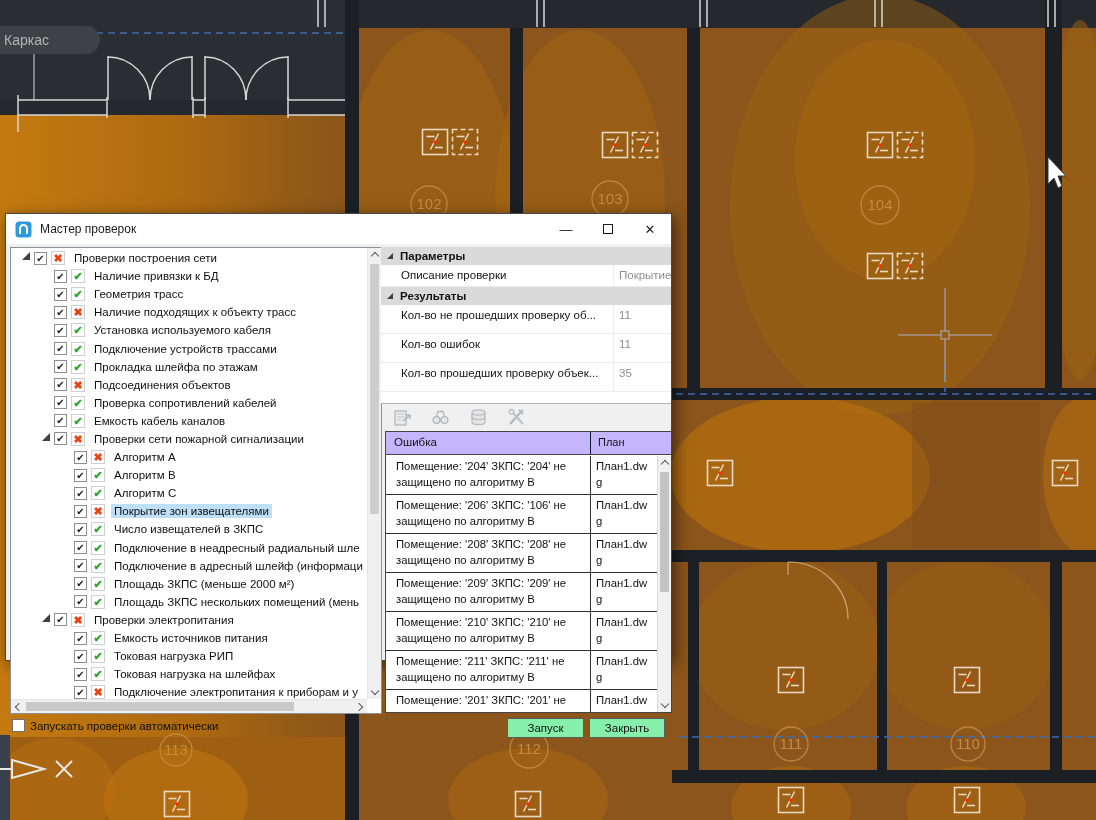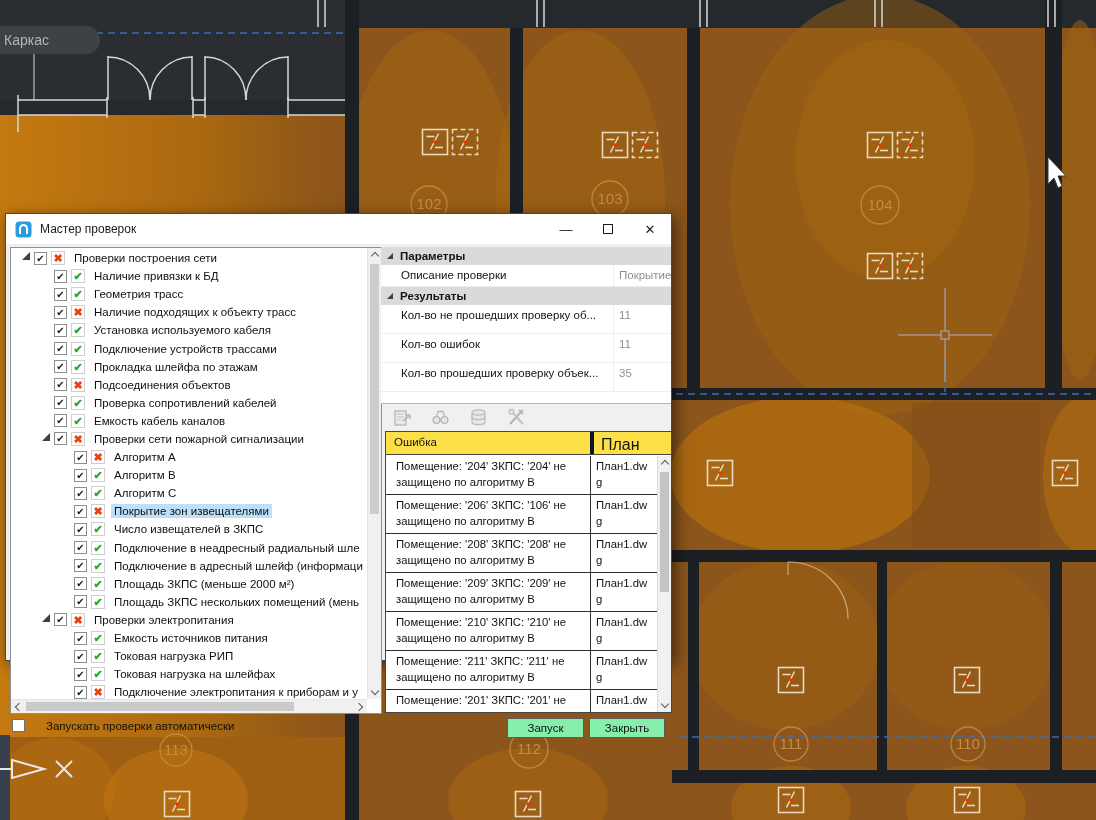--- a/index.html
+++ b/index.html
@@ -40,41 +40,41 @@
   .vscroll{position:absolute;right:0;top:0;bottom:14px;width:14px;background:#F0F0F0;border-left:1px solid #E4E4E4;}
   .hscroll{position:absolute;left:0;right:14px;bottom:0;height:14px;background:#F0F0F0;border-top:1px solid #E4E4E4;}
   .chev{width:6px;height:6px;border-left:1.4px solid #5A5A5A;border-top:1.4px solid #5A5A5A;display:block;}
   .chev.up{transform:rotate(45deg);margin:5px auto 0;}
   .chev.down{transform:rotate(225deg);margin:0 auto;position:absolute;bottom:5px;left:4px;}
   .chev.left{transform:rotate(-45deg);margin:4px 0 0 5px;}
   .chev.right{transform:rotate(135deg);margin:4px 5px 0 0;float:right;}
   .vthumb{position:absolute;left:2px;right:2px;top:16px;height:250px;background:#CDCDCD;}
   .hthumb{position:absolute;top:2px;bottom:2px;left:15px;width:268px;background:#C9C9C9;}
 
-  .autorun{position:absolute;left:6px;top:505px;display:flex;align-items:center;gap:21px;font-size:11.5px;color:#111;}
+  .autorun{position:absolute;left:6px;top:505px;display:flex;align-items:center;gap:5px;font-size:11.5px;color:#111;}
   .acb{width:13px;height:13px;background:#fff;border:1px solid #707070;flex:0 0 13px;}
 
   
   .sechead{position:absolute;left:375px;width:290px;height:18px;background:#DADADA;display:flex;align-items:center;
     font-size:11.5px;font-weight:bold;color:#141414;padding-left:6px;gap:7px;}
   .sechead::before{content:"";width:0;height:0;border-left:6px solid transparent;border-bottom:6px solid #3F3F46;}
   .prow{position:absolute;left:375px;width:290px;background:#fff;display:flex;border-bottom:1px solid #EDEDED;font-size:11.5px;}
   .plabel{width:232px;padding:4px 4px 0 20px;color:#141414;overflow:hidden;white-space:nowrap;}
   .pvalue{flex:1;border-left:1px solid #EDEDED;padding:4px 16px 0 5px;color:#8E8E8E;overflow:hidden;white-space:nowrap;}
   .pfiller{position:absolute;left:375px;width:290px;background:#fff;border-bottom:1px solid #B5B5B5;}
 
   
   .ptoolbar{position:absolute;left:375px;top:190px;width:290px;height:27px;display:flex;align-items:center;gap:17px;padding-left:11px;}
   .tbico{width:21px;height:21px;opacity:.75;}
 
   
   .etable{position:absolute;left:379px;top:217px;width:287px;height:282px;background:#fff;border:1px solid #454545;}
-  .ehead{position:absolute;left:0;top:0;right:0;height:23px;background:#fde047;border-bottom:1px solid #454545;display:flex;}
+  .ehead{position:absolute;left:0;top:0;right:0;height:23px;background:#c4b5fd;border-bottom:1px solid #454545;display:flex;}
   .hc1{width:204px;padding:4px 8px;font-size:11.5px;color:#141414;}
-  .hc2{flex:1;border-left:4px solid #0f172a;padding:4px 7px;font-size:16px;color:#141414;}
+  .hc2{flex:1;border-left:1px solid #0f172a;padding:4px 7px;font-size:11px;color:#141414;}
   .erows{position:absolute;left:0;top:24px;right:14px;bottom:0;overflow:hidden;}
   .erow{height:39px;display:flex;border-bottom:1px solid #2E2E2E;}
   .ec1{width:204px;padding:2px 10px;font-size:11.3px;line-height:16px;color:#111;overflow:hidden;}
   .ec2{flex:1;border-left:1px solid #2E2E2E;padding:2px 5px;font-size:11.3px;line-height:16px;color:#111;word-break:break-all;overflow:hidden;}
   .evscroll{position:absolute;right:0;top:24px;bottom:0;width:14px;background:#F1F1F1;border-left:1px solid #DADADA;}
   .evthumb{position:absolute;left:2px;right:2px;top:16px;height:120px;background:#C3C3C3;}
 
   .btn{position:absolute;top:504px;height:20px;width:77px;background:#86efac;border:1px solid #5B5B5B;
     display:flex;align-items:center;justify-content:center;font-size:11.5px;color:#111;}
 </style>

